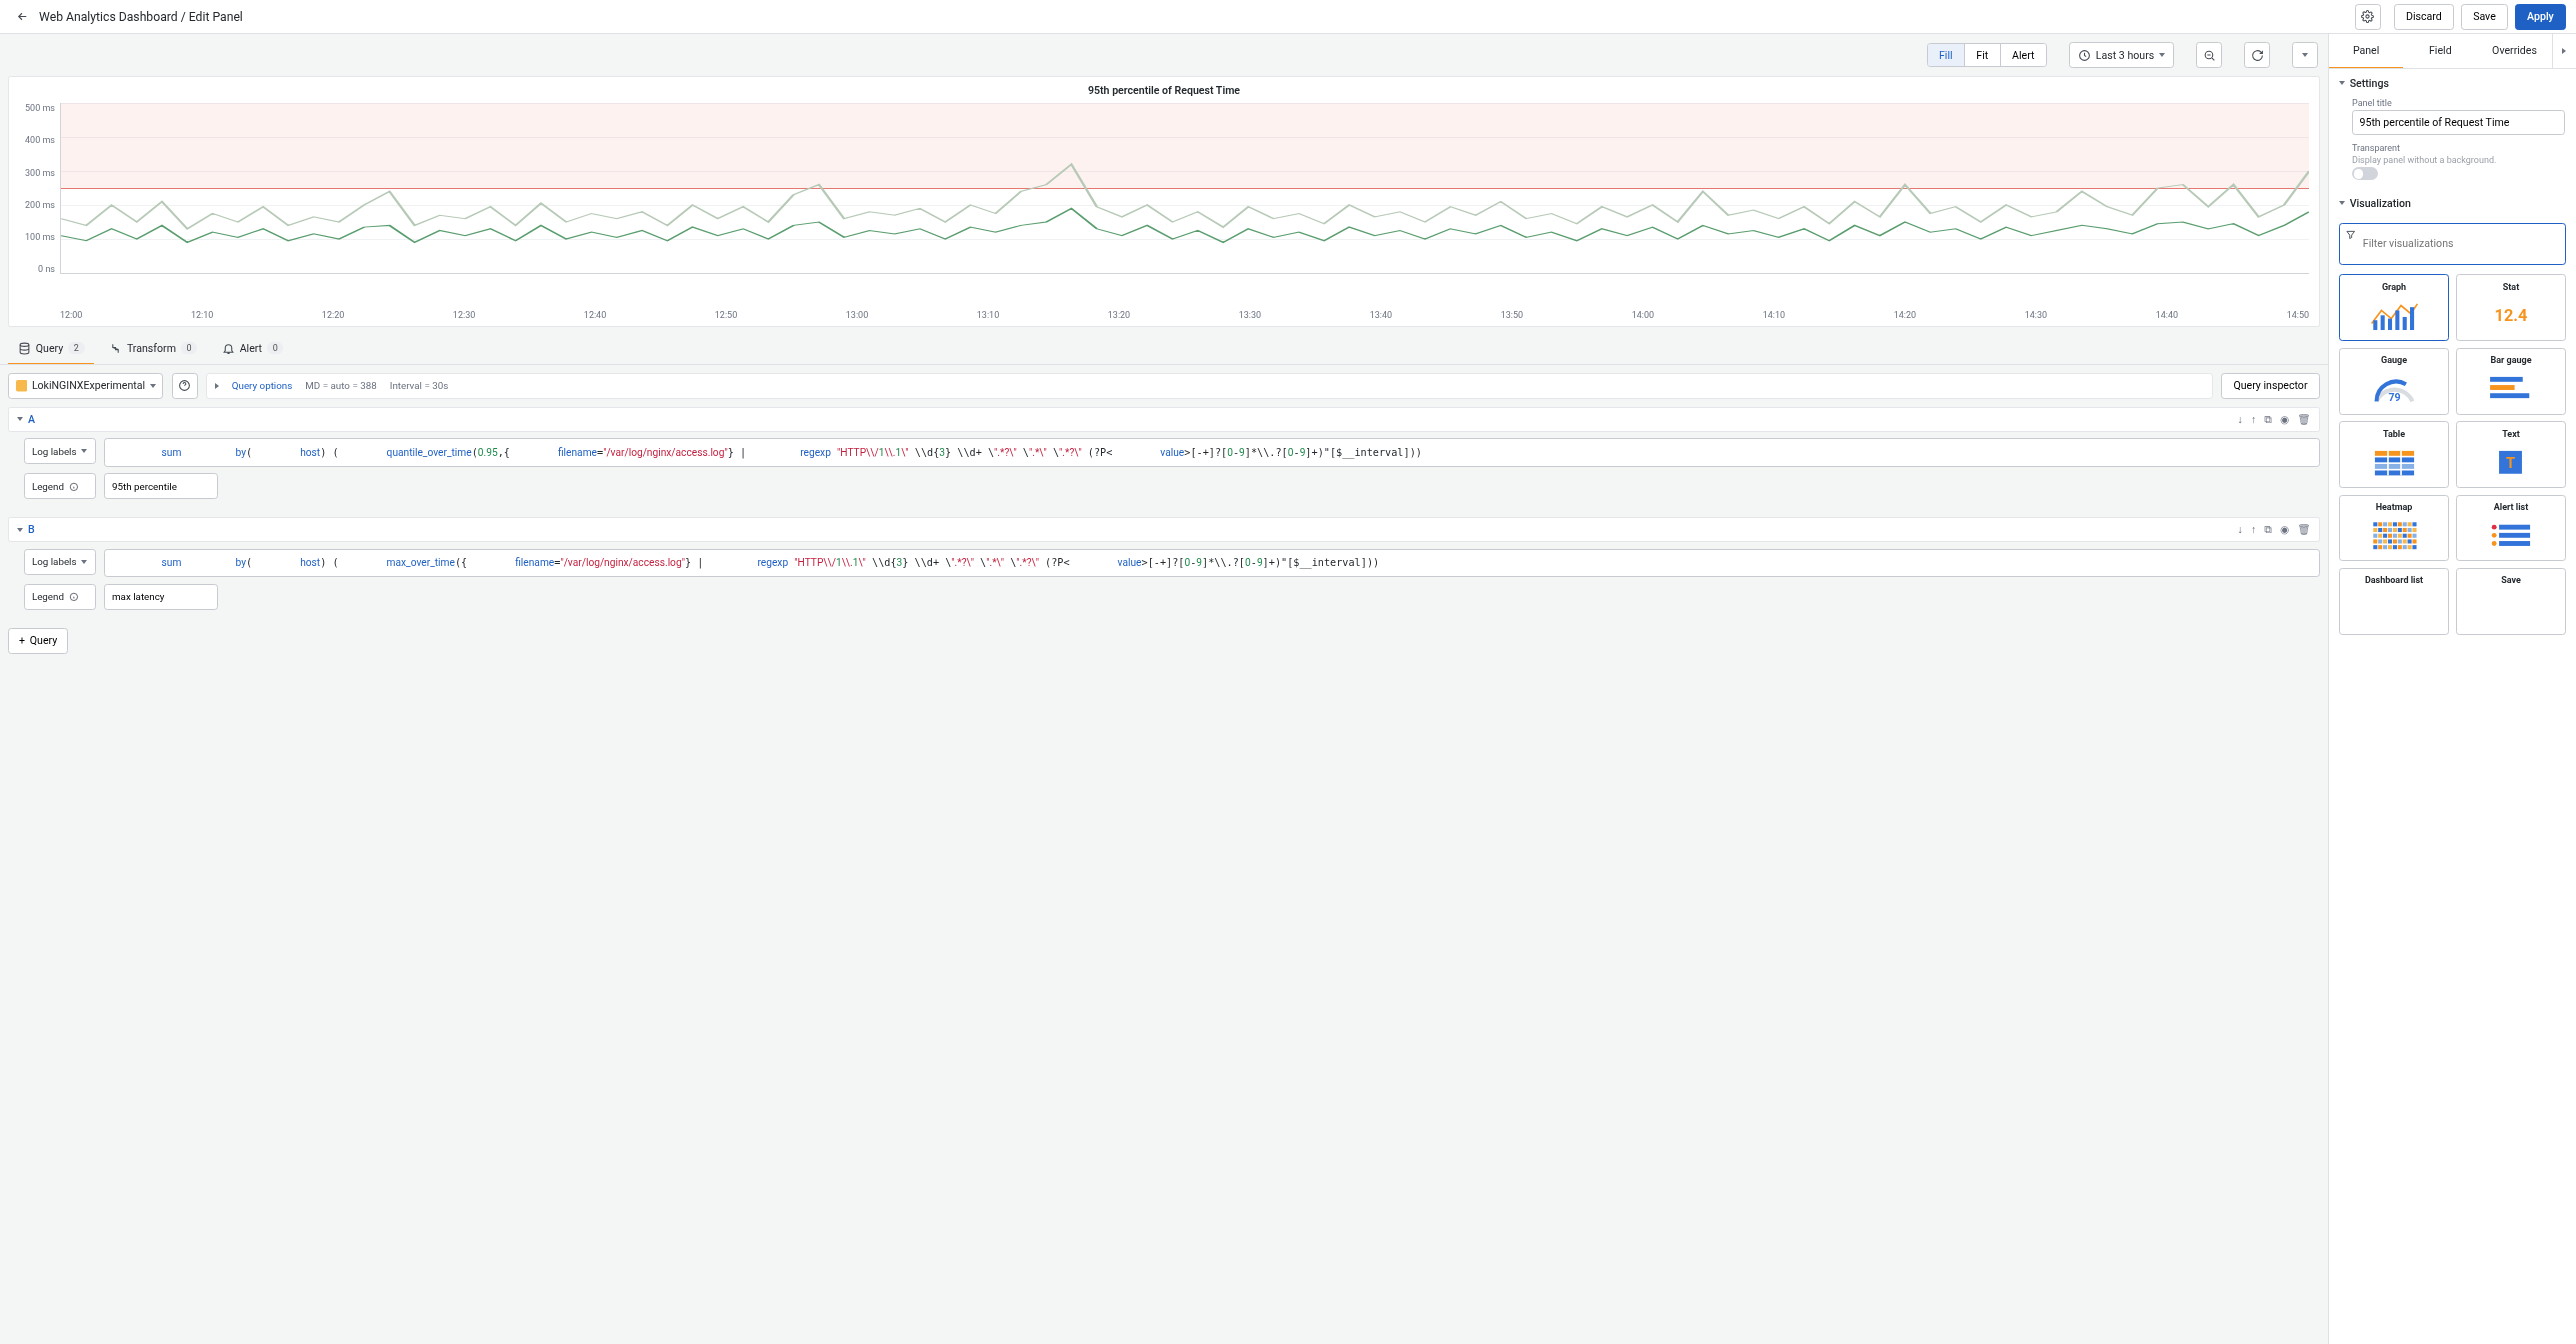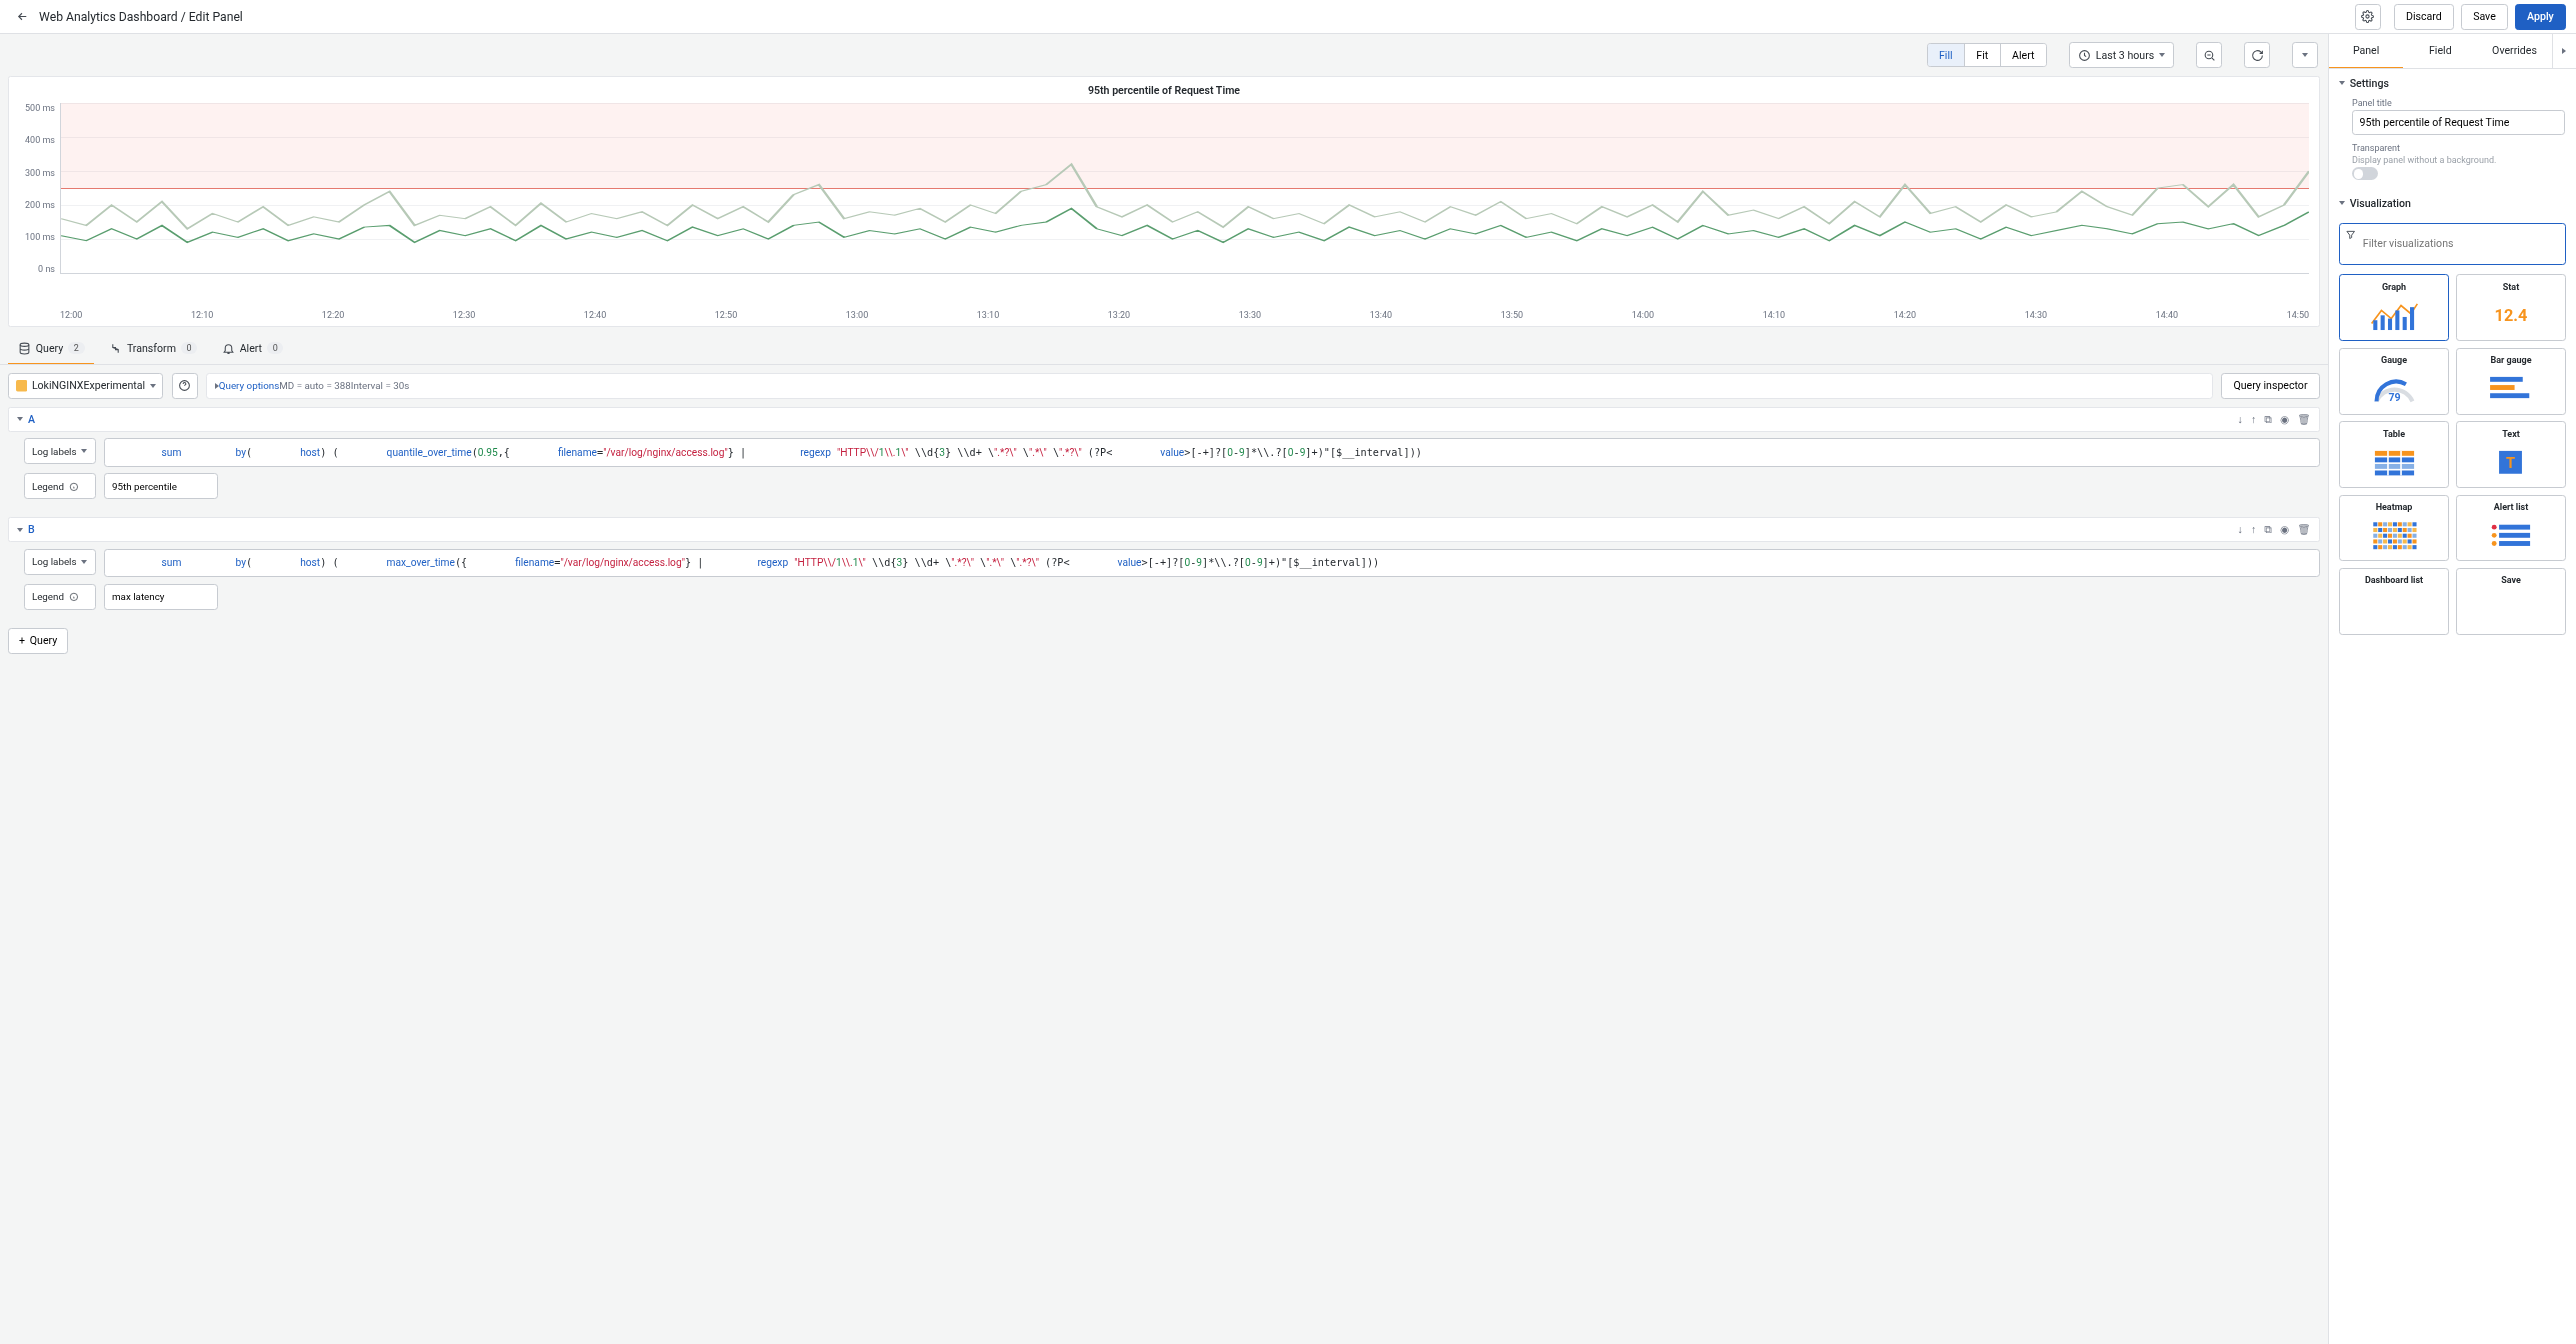--- a/index.html
+++ b/index.html
@@ -41,21 +41,21 @@
 
 .tabs-row { display: flex; gap: 4.9px; padding: 0 8.1px; border-bottom: 0.8px solid #dfe1e5; }
 .tab { display: flex; align-items: center; gap: 4.9px; padding: 8.1px 9.8px; font-size: 10.6px; cursor: pointer; border-bottom: 1.6px solid transparent; }
 .tab.active { border-bottom-color: #f7941e; }
 .tab .count { background: #eceef1; border-radius: 8.1px; padding: 0.8px 5.7px; font-size: 9px; color: #555; }
 
 .query-editor { flex: 1; overflow-y: auto; padding: 8.1px; }
 .query-toolbar { display: flex; align-items: center; gap: 8.1px; background: #f4f5f5; padding: 0; margin-bottom: 8.1px; }
 .ds-picker { display: flex; align-items: center; gap: 4.9px; border: 0.8px solid #c7cbd1; background: #fff; border-radius: 3.3px; height: 26px; padding: 0 6.5px; cursor: pointer; font-size: 10.6px; }
 .info-btn { width: 26px; height: 26px; border: 0.8px solid #c7cbd1; background: #fff; border-radius: 3.3px; display: flex; align-items: center; justify-content: center; cursor: pointer; }
-.qopts-bar { flex: 1; display: flex; align-items: center; gap: 0; background: #fff; border: 0.8px solid #e4e6ea; border-radius: 3.3px; height: 26px; padding: 0 8.1px; font-size: 9.8px; color: #6b7280; }
+.qopts-bar { flex: 1; display: flex; align-items: center; gap: 13px; background: #fff; border: 0.8px solid #e4e6ea; border-radius: 3.3px; height: 26px; padding: 0 8.1px; font-size: 9.8px; color: #6b7280; }
 .qopts-bar .link { color: #1f60c4; }
 .inspector-btn { border: 0.8px solid #c7cbd1; background: #fff; border-radius: 3.3px; height: 26px; padding: 0 11.4px; cursor: pointer; font-size: 10.6px; }
 
 .query-row-head { display: flex; align-items: center; background: #fff; border: 0.8px solid #e4e6ea; padding: 4.9px 8.1px; border-radius: 2.4px; }
 .query-row-head .letter { color: #1f60c4; font-weight: 500; margin-left: 4.9px; }
 .row-actions { margin-left: auto; display: flex; gap: 8.1px; color: #6b7280; }
 .row-actions span { cursor: pointer; }
 .query-body { padding: 6.5px 0 11.4px 16.3px; }
 .field-row { display: flex; align-items: flex-start; gap: 8.1px; margin-bottom: 6.5px; }
 .field-label { display: flex; align-items: center; gap: 4.9px; width: 72px; border: 0.8px solid #c7cbd1; background: #fff; border-radius: 3.3px; height: 26px; padding: 0 6.5px; font-size: 9.8px; }

